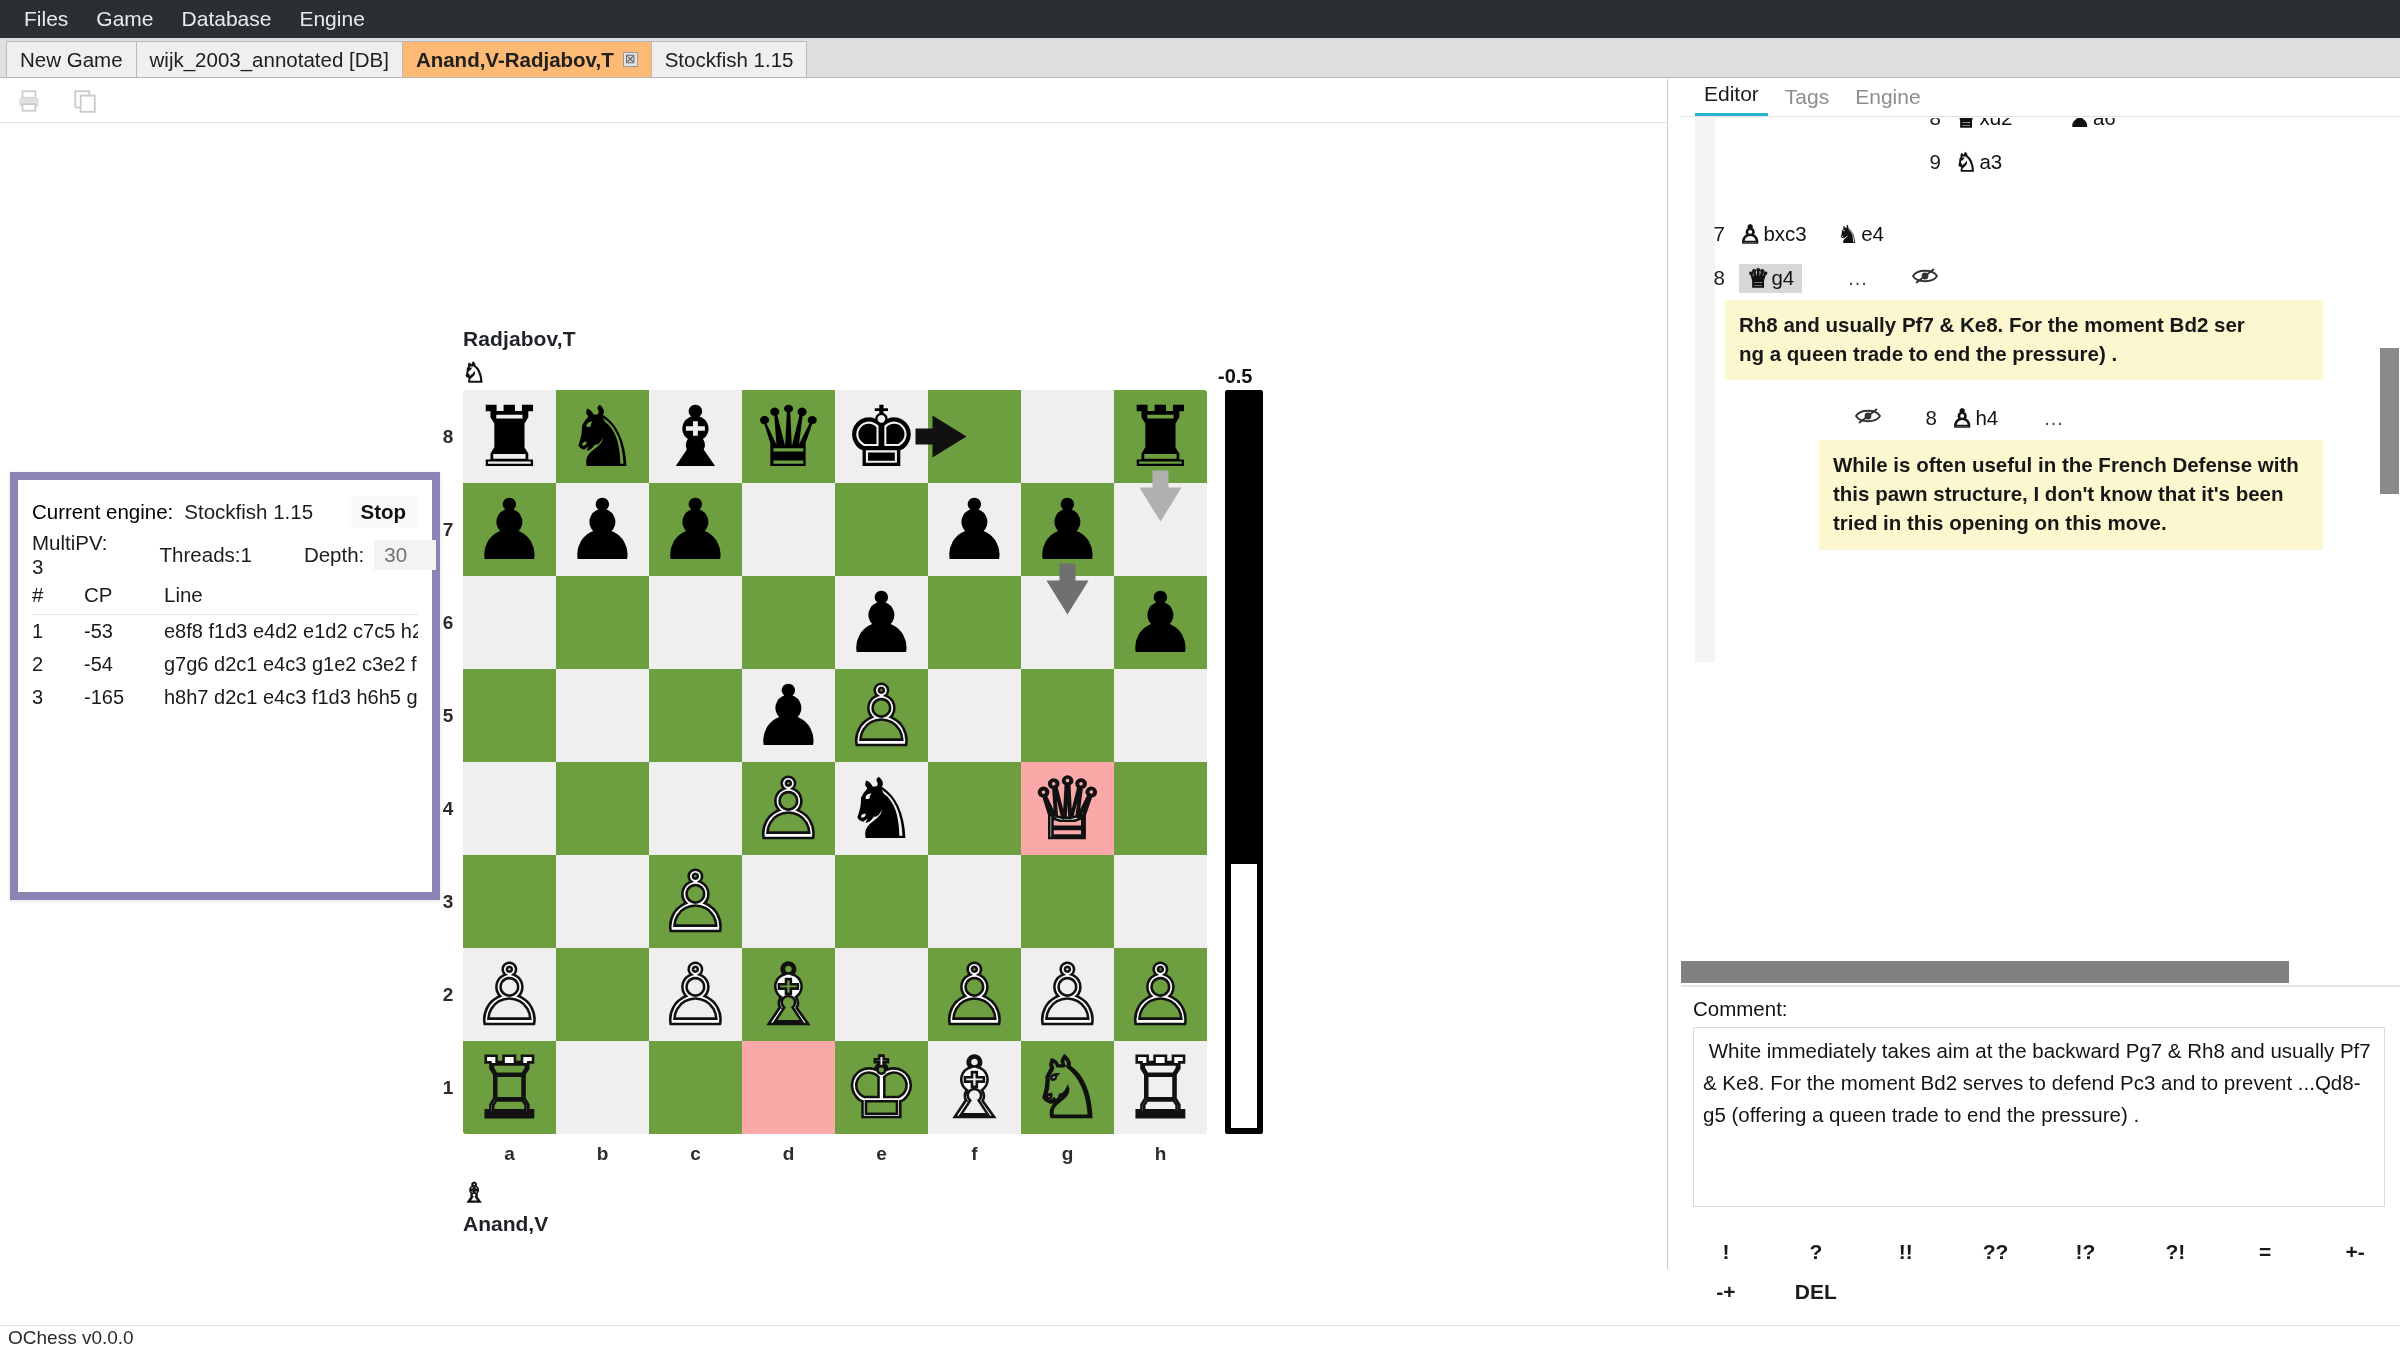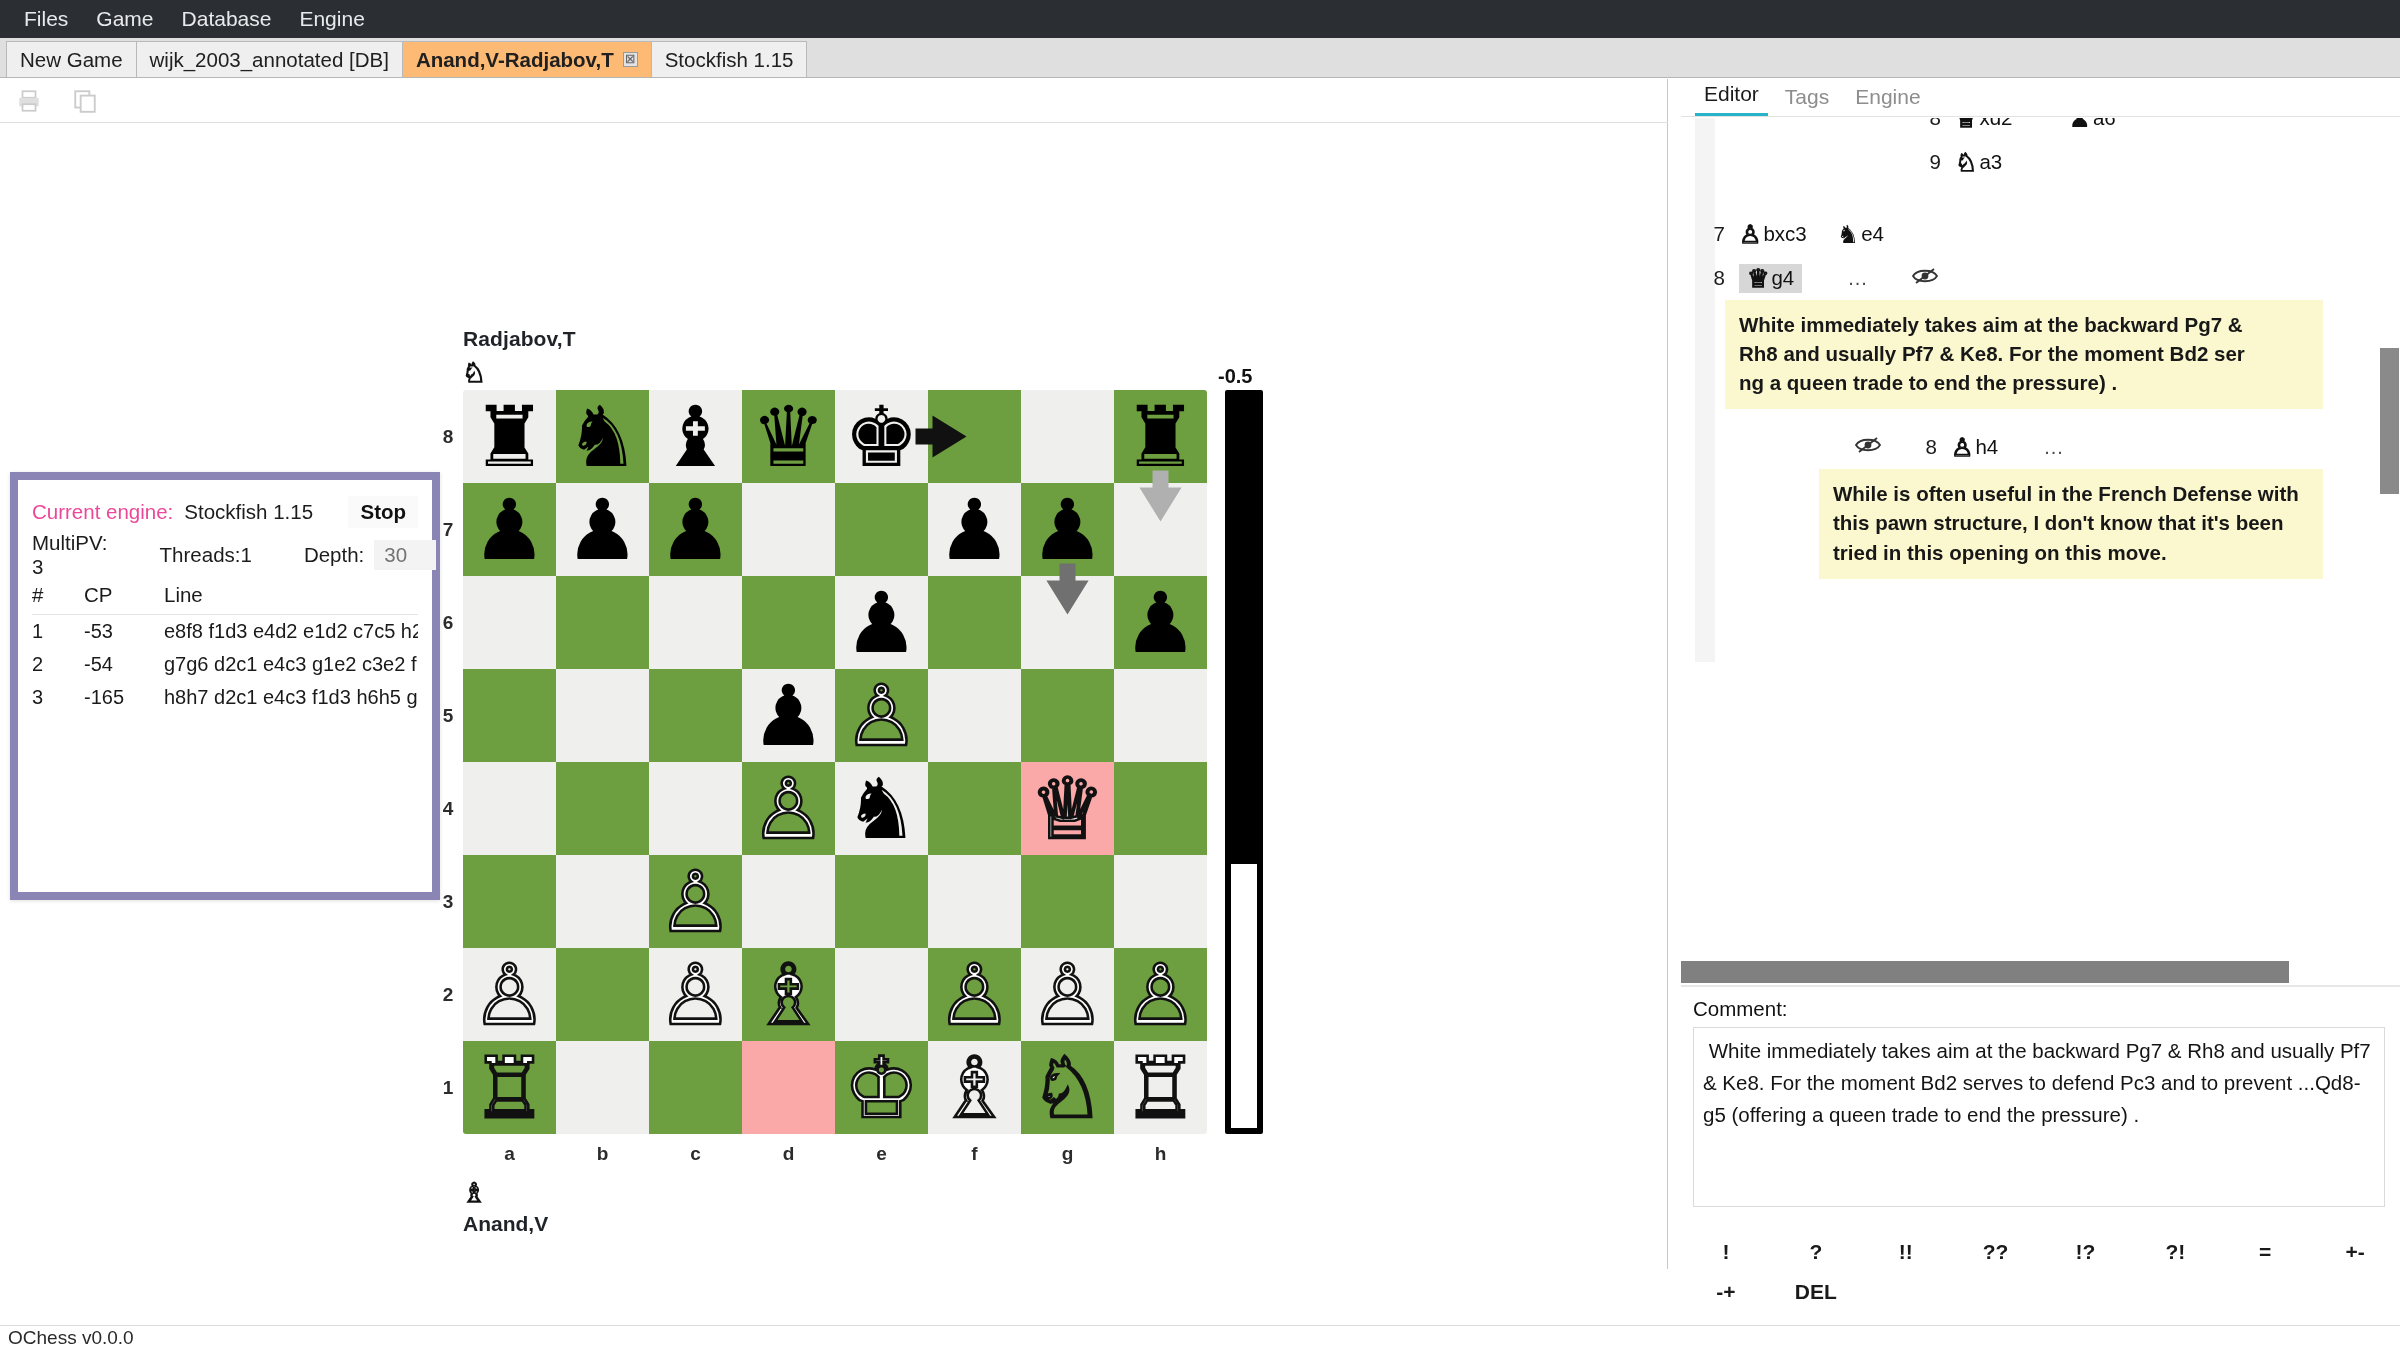--- a/index.html
+++ b/index.html
@@ -115,21 +115,21 @@
     position:absolute; left:1218px; top:286px; font-size:20px; font-weight:bold; color:#111;
   }
 
   
   .enginepop {
     position:absolute; left:10px; top:393px; width:430px; height:428px;
     background:#ffffff; border:8px solid #8a85b5; box-shadow:0 1px 4px rgba(0,0,0,.12);
   }
   .ep-inner { position:relative; width:100%; height:100%; background:#fff; padding:12px 14px 0 14px; }
   .ep-row1 { display:flex; align-items:center; height:40px; }
-  .ep-lbl { font-size:20.5px; color:#ec4899; }
+  .ep-lbl { font-size:20.5px; color:#000000; }
   .ep-val { font-size:20.5px; color:#1c1c1c; margin-left:11px; }
   .ep-stop {
     margin-left:auto; font-size:20.5px; font-weight:bold; color:#111;
     background:#fafafa; padding:4px 12px; cursor:pointer;
   }
   .ep-row2 { display:flex; align-items:center; height:46px; font-size:20.5px; }
   .ep-row2 .g { margin-right:52px; }
   .ep-depthbox {
     display:inline-block; min-width:62px; background:#f3f3f3; color:#737373;
     padding:3px 10px; margin-left:10px; font-size:20.5px;
@@ -529,21 +529,20 @@
               <span>g4</span>
             </span>
             <span class="dots" style="margin-left: 46px;">...</span>
             <span class="eye" style="margin-left: 44px; font-size: 22px;"><svg width="26" height="18" viewBox="0 0 26 18">
                 <path d="M1 9 C5 2,21 2,25 9 C21 16,5 16,1 9Z" fill="none" stroke="#333" stroke-width="1.8"></path>
                 <circle cx="13" cy="9" r="3.4" fill="#333"></circle>
                 <line x1="4" y1="16" x2="22" y2="2" stroke="#333" stroke-width="1.8"></line>
               </svg></span>
           </div>
           <div class="cmtbox" style="margin-left: 44px; width: 598px;">
-            <div>White immediately takes aim at the backward Pg7 &amp;</div>
             <div>Rh8 and usually Pf7 &amp; Ke8. For the moment Bd2 ser</div>
             <div>ng a queen trade to end the pressure) .</div>
           </div>
           <div class="mrow" style="padding-left: 0px; height: 16px;"></div>
           <div class="mrow" style="padding-left: 130px;">
             <span class="eye" style="margin-left: 44px; font-size: 22px;"><svg width="26" height="18" viewBox="0 0 26 18">
                 <path d="M1 9 C5 2,21 2,25 9 C21 16,5 16,1 9Z" fill="none" stroke="#333" stroke-width="1.8"></path>
                 <circle cx="13" cy="9" r="3.4" fill="#333"></circle>
                 <line x1="4" y1="16" x2="22" y2="2" stroke="#333" stroke-width="1.8"></line>
               </svg></span>

